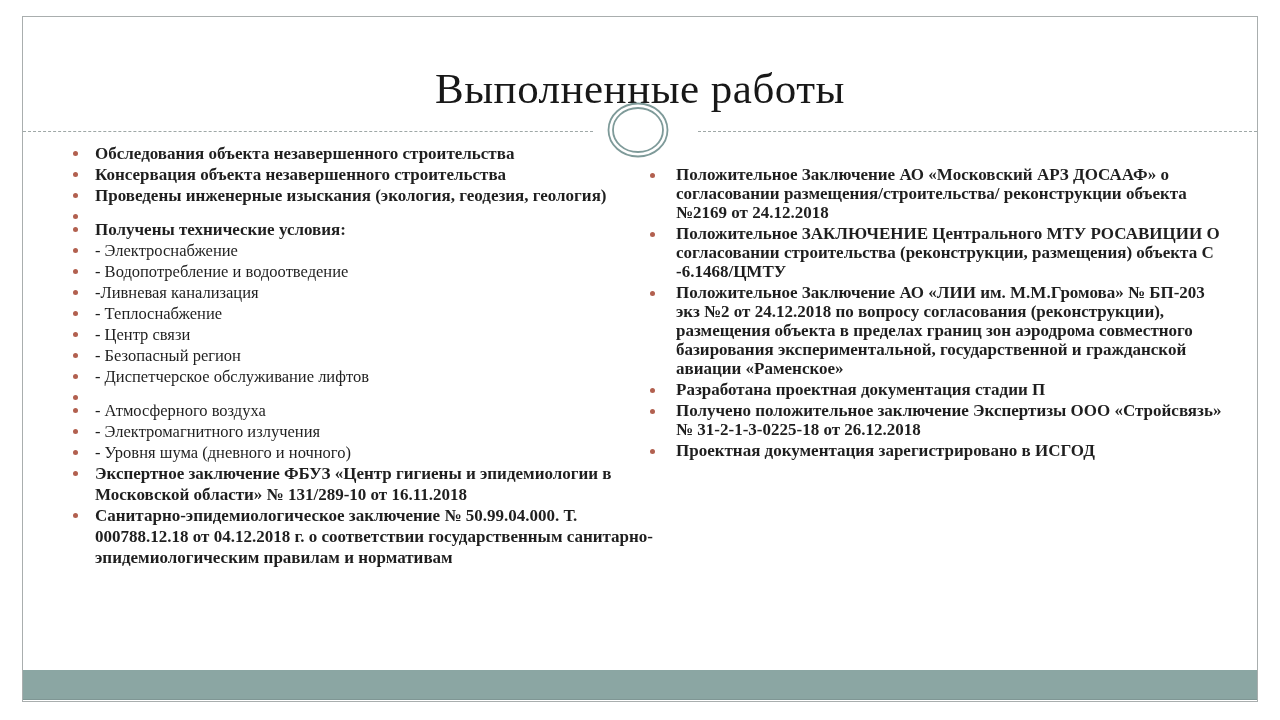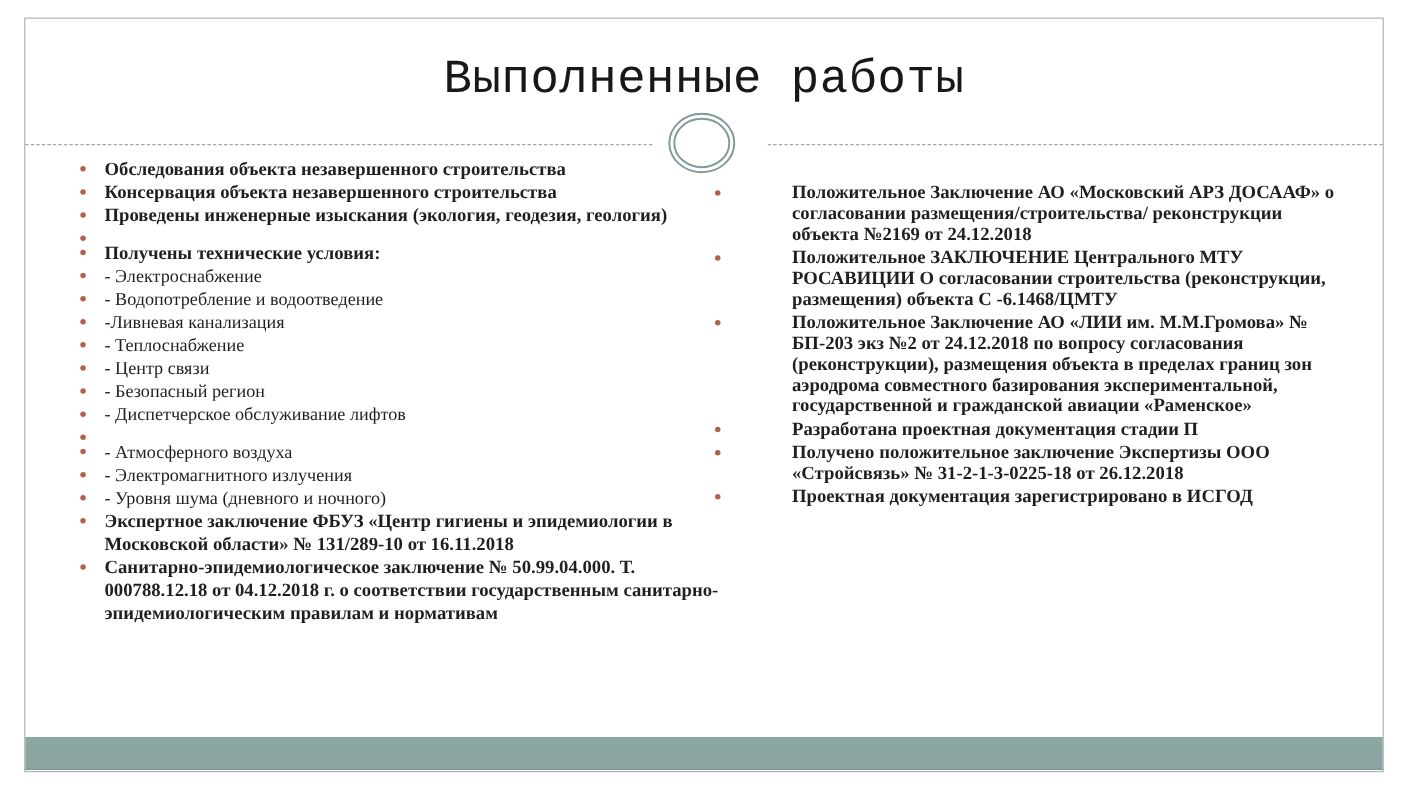--- a/index.html
+++ b/index.html
@@ -26,28 +26,27 @@
   .frame {
     position: absolute;
     left: 22px; top: 16px;
     width: 1236px; height: 686px;
     border: 1px solid var(--frame-border);
     background: #ffffff;
   }
   .title {
     position: absolute;
     left: 0; right: 0; top: 33px;
-    margin: 0;
+    margin: 16px;
     text-align: center;
     font-size: 43px;
     line-height: 46px;
     font-weight: 400;
     color: var(--title);
     letter-spacing: 0.5px;
-    font-family: Liberation Mono, monospace;
   }
   .divider-seg {
     position: absolute;
     top: 114px;
     height: 0;
     border-top: 1px dashed var(--divider);
   }
   .divider-seg.left  { left: 0;  width: 570px; }
   .divider-seg.right { left: 675px; right: 0; }
   .ornament {
@@ -60,21 +59,21 @@
     margin: 0; padding: 0;
     list-style: none;
   }
   .left-col  { left: 50px;  top: 126px; width: 582px; }
   .right-col { left: 627px; top: 148px; width: 572px; }
   .item {
     display: flex;
     align-items: flex-start;
     margin: 0 0 0 0;
   }
-  .right-col .item { margin-bottom: 2px; gap: 44px; }
+  .right-col .item { margin-bottom: 2px; }
   .bullet {
     flex: 0 0 auto;
     width: 5px; height: 5px;
     border-radius: 50%;
     background: var(--bullet);
     margin-top: 8px;
   }
   .left-col  .bullet { margin-right: 17px; }
   .right-col .bullet { margin-right: 21px; }
   .item .text {

